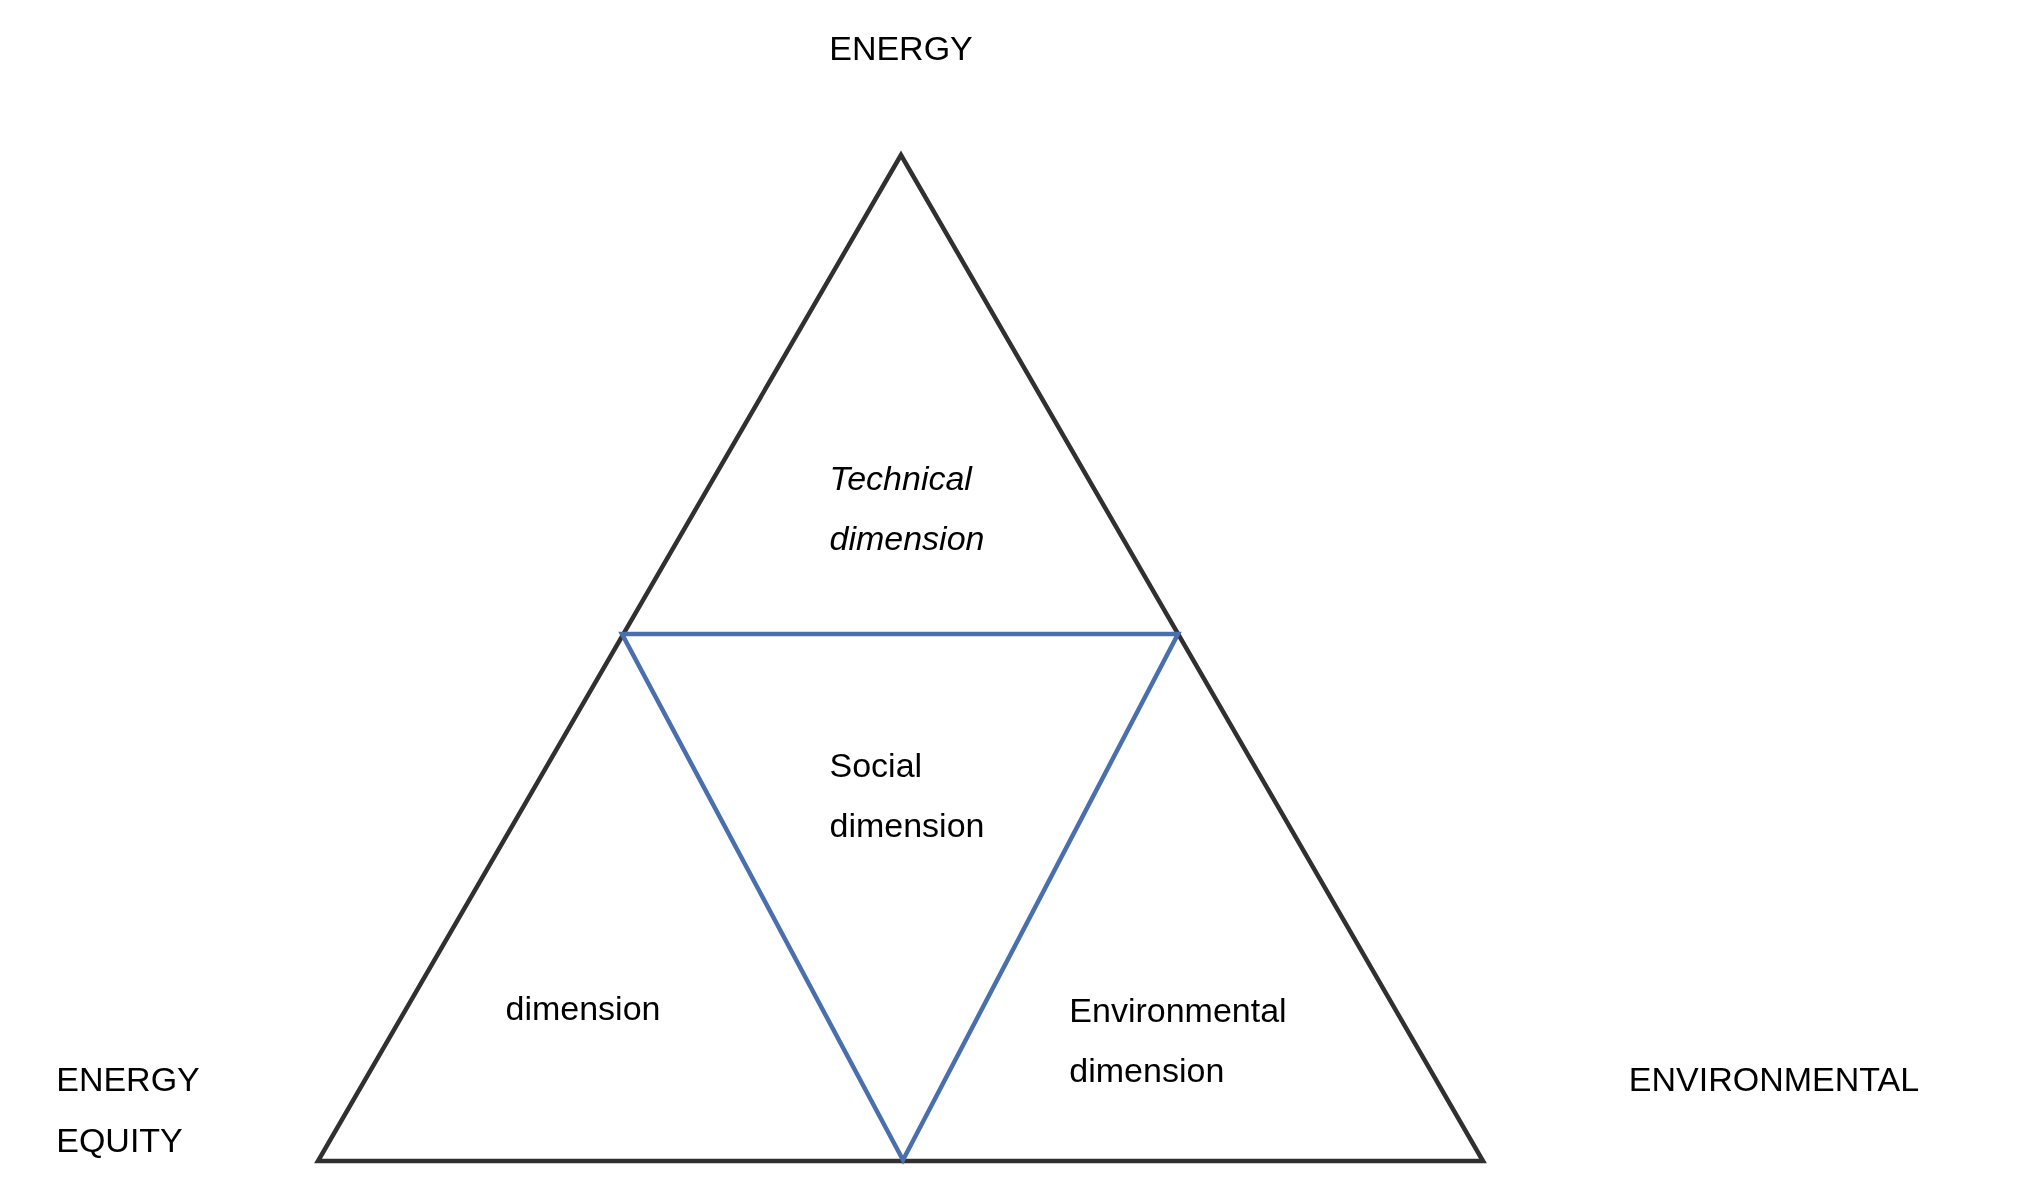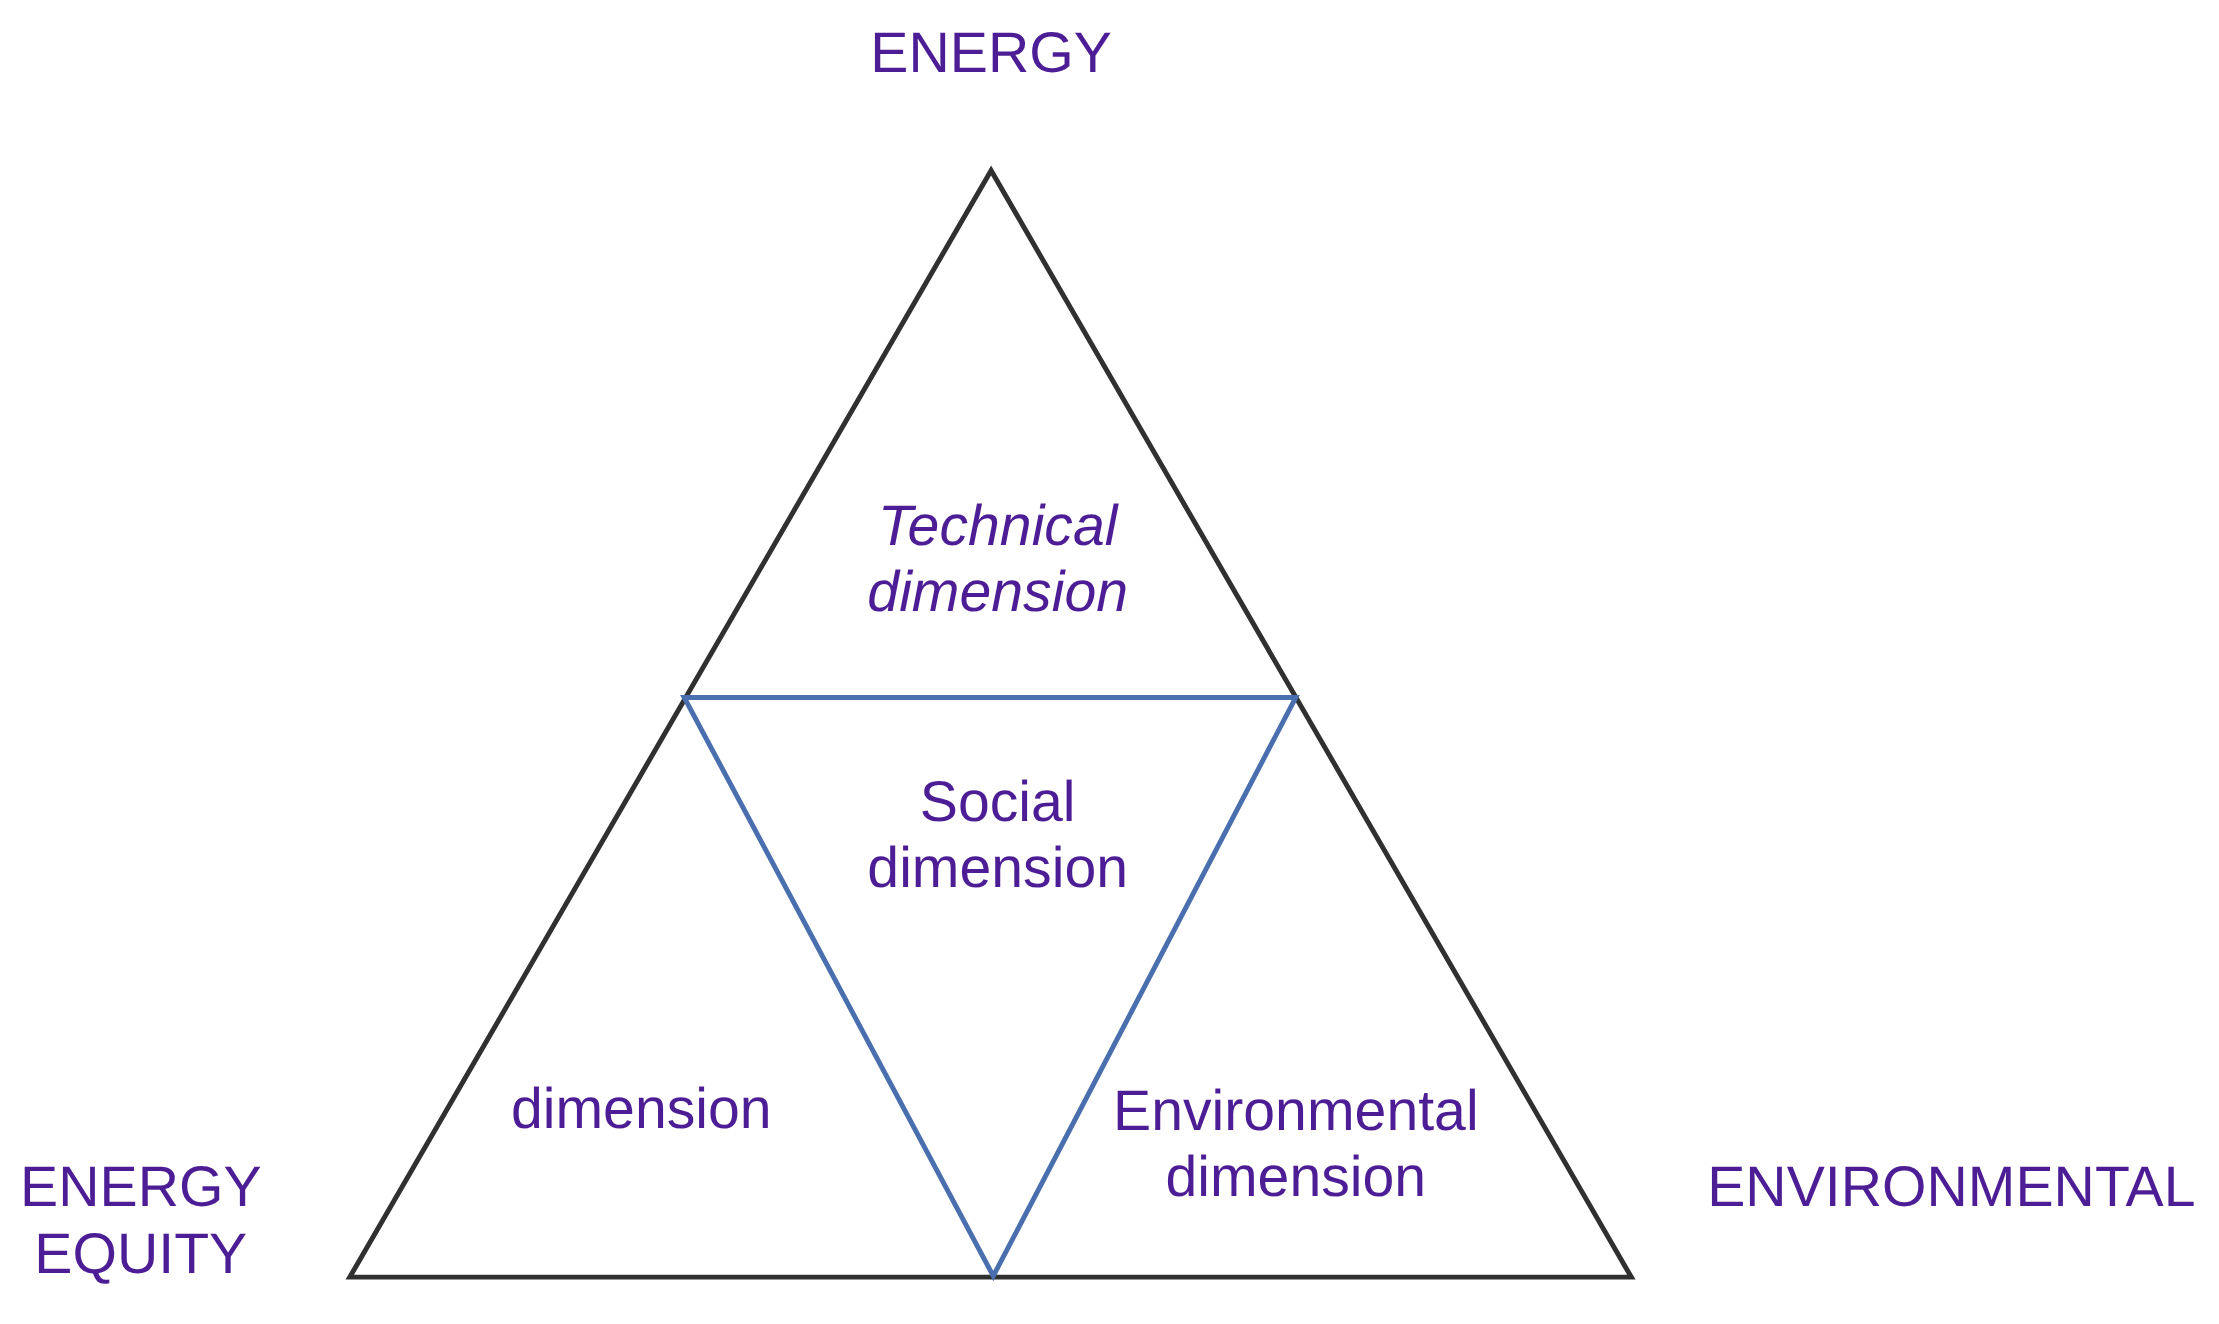--- a/index.html
+++ b/index.html
@@ -20,34 +20,34 @@
     position: absolute;
     left: 0;
     top: 0;
     width: 2017px;
     height: 1204px;
     display: block;
   }
   .label {
     position: absolute;
     transform: translateX(-50%);
-    text-align: center;
-    font-size: 52px;
+    text-align: left;
+    font-size: 34px;
     line-height: 61px;
     white-space: nowrap;
-    color: #4c1d95;
+    color: #000000;
   }
   .label span { display: block; }
   
   .lbl-energy-security        { left: 901px;  top: 18px;   }
   .lbl-energy-equity          { left: 128px;  top: 1049px; }
   .lbl-env-sustainability     { left: 1774px; top: 1049px; }
   
   .lbl-technical              { left: 907px;  top: 448px;  line-height: 60px; font-style: italic; }
-  .lbl-social                 { left: 907px;  top: 699px;  line-height: 60px; }
+  .lbl-social                 { left: 907px;  top: 735px;  line-height: 60px; }
   .lbl-economic               { left: 583px;  top: 978px;  line-height: 60px; }
   .lbl-environmental          { left: 1178px; top: 980px;  line-height: 60px; }
 </style>
 </head>
 <body>
 
 <div class="canvas" style="background: rgb(255, 255, 255);">
 
   <svg class="diagram-svg" viewBox="0 0 2017 1204" xmlns="http://www.w3.org/2000/svg">
     <polygon points="901,155 318,1161 1483,1161" fill="none" stroke-width="4.5" stroke-linejoin="miter" stroke="#303030"></polygon>

